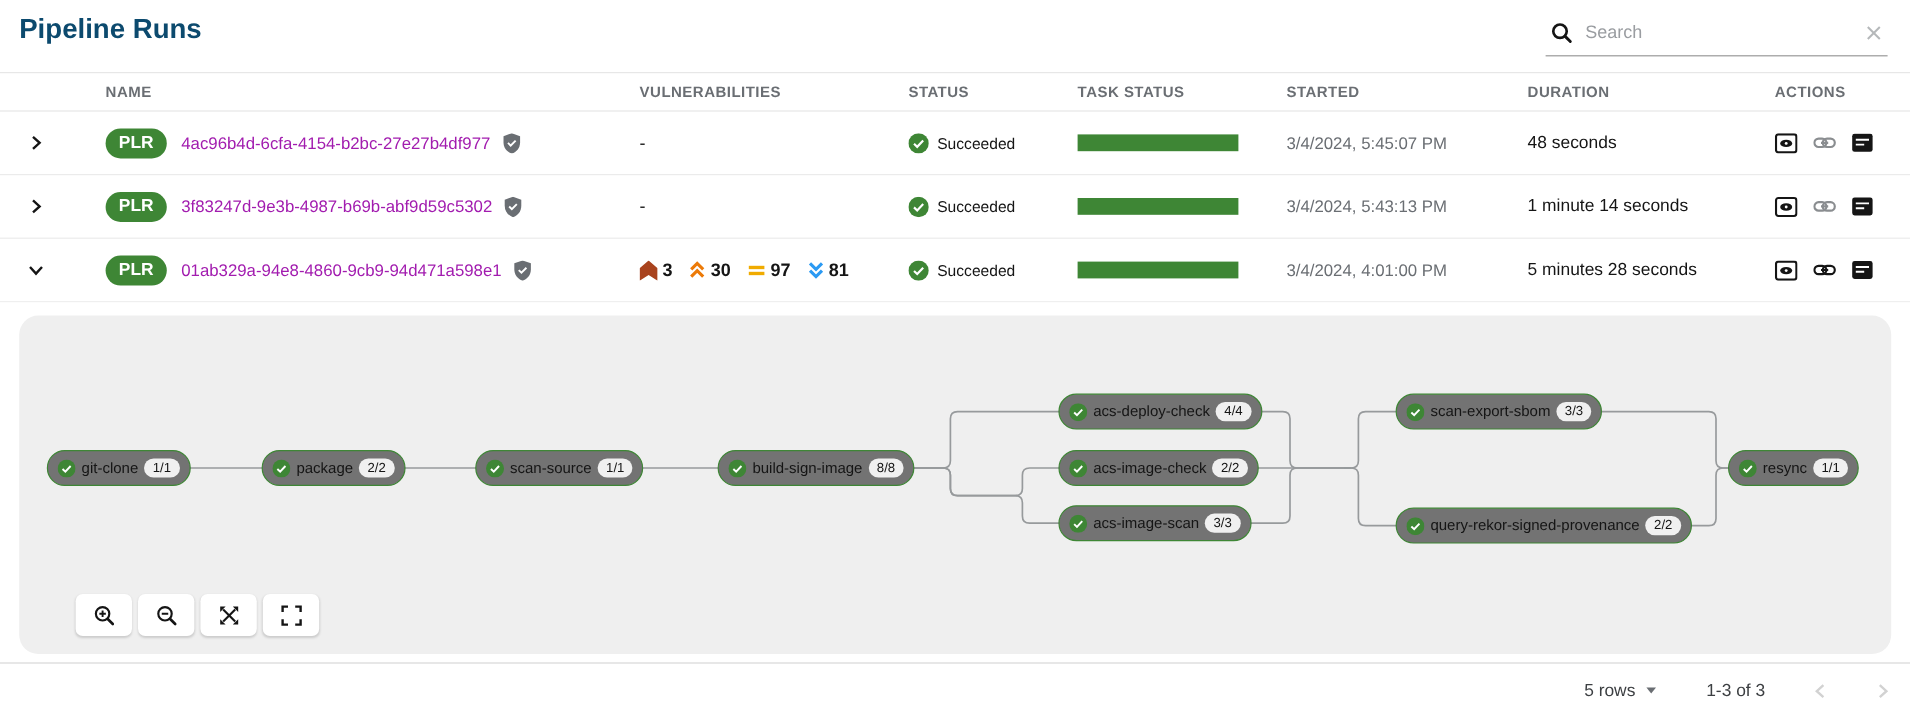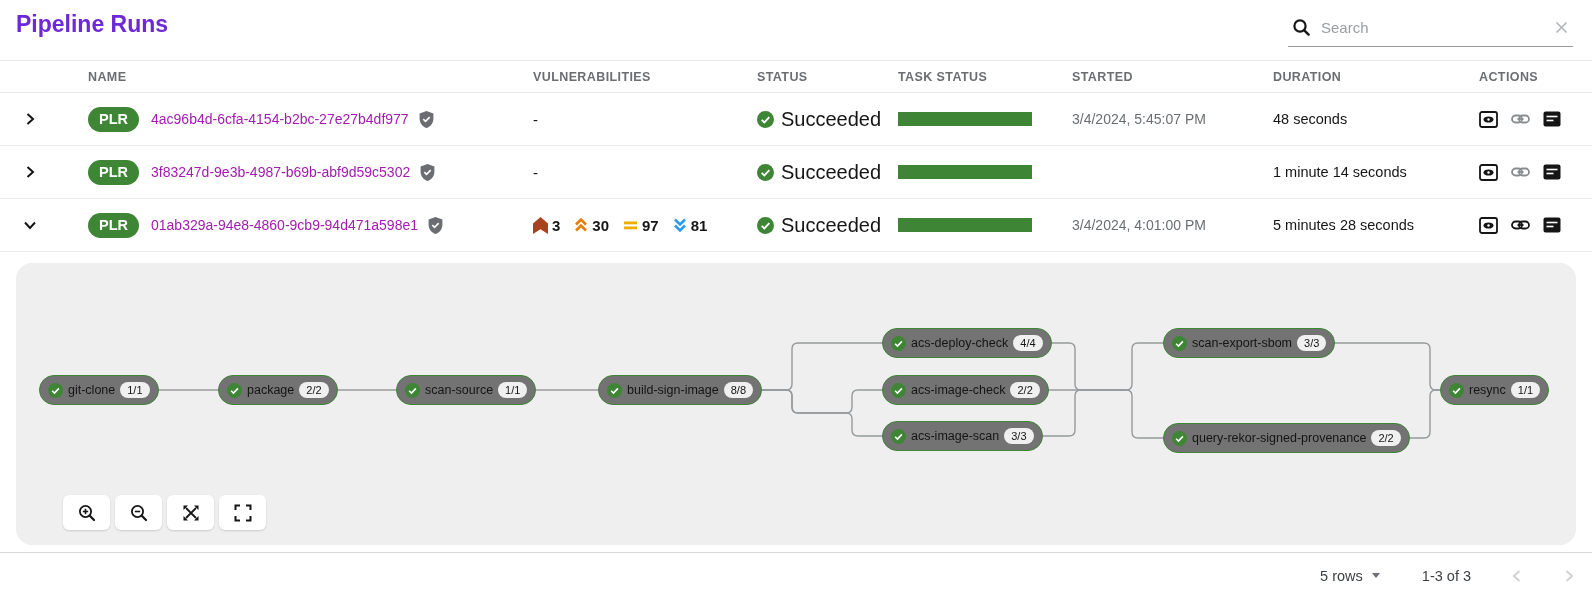--- a/index.html
+++ b/index.html
@@ -1,20 +1,20 @@
 <!DOCTYPE html>
 <html><head>
 <meta charset="utf-8">
 <style>
   * { margin:0; padding:0; box-sizing:border-box; }
   body { font-family:"Liberation Sans", sans-serif; background:#fff; }
   .page { position:relative; width:1592px; height:604px; overflow:hidden; background:#fff; }
 
   .toolbar { position:relative; height:61px; border-bottom:1px solid #e7e7e7; }
-  .title { position:absolute; left:16px; top:11px; font-size:23px; font-weight:700; color:#6d28d9; }
+  .title { position:absolute; left:16px; top:11px; font-size:23px; font-weight:700; color:#0c4a6e; }
   .search { position:absolute; left:1288px; top:8px; width:285px; height:39px; border-bottom:1px solid #9a9a9a; display:flex; align-items:center; }
   .search input { border:none; outline:none; flex:1; font-size:15px; color:#151515; margin-left:10px; font-family:"Liberation Sans",sans-serif; }
   .search input::placeholder { color:#9a9da1; }
   .search .clear { cursor:pointer; margin-right:4px; }
 
   .thead { position:relative; height:32px; border-bottom:1px solid #e7e7e7; }
   .th { position:absolute; top:0; height:100%; display:flex; align-items:center; font-size:12.5px; font-weight:700; color:#6a6e73; letter-spacing:0.4px; }
   .row { position:relative; height:53px; border-bottom:1px solid #ebebeb; }
   .cell { position:absolute; top:0; height:100%; display:flex; align-items:center; }
 
@@ -26,21 +26,21 @@
   .c-started { left:1072px; }
   .c-duration { left:1273px; }
   .c-actions { left:1479px; }
 
   .plr-badge { display:inline-flex; align-items:center; justify-content:center; background:#3E8635; color:#fff; font-weight:700; font-size:14.5px; border-radius:13px; height:25px; padding:0 11px; }
   .name-text { font-size:14px; color:#a21caf; margin-left:12px; }
   .shield { margin-left:9px; }
   .dash { font-size:15px; color:#151515; }
   .vgroup { display:flex; align-items:center; gap:4px; margin-right:14px; }
   .vnum { font-size:15px; font-weight:700; color:#151515; }
-  .status-label { font-size:20px; color:#151515; margin-left:7px; }
+  .status-label { font-size:13px; color:#151515; margin-left:7px; }
   .taskbar { width:134px; height:14px; background:#3E8635; }
   .started-text { font-size:14px; color:#6a6e73; }
   .duration-text { font-size:14.5px; color:#151515; }
   .action-btn { background:none; border:none; padding:0; margin-right:13px; cursor:pointer; display:inline-flex; }
 
   .expanded { position:relative; height:301px; border-bottom:1px solid #d8d8d8; background:#fff; }
   .graph-panel { position:absolute; left:16px; top:11px; width:1560px; height:282px; background:#efefef; border-radius:16px; }
   .edges { position:absolute; left:0; top:0; }
   .gnode { position:absolute; height:30px; background:#737373; border:1.5px solid #3E8635; border-radius:16px; display:flex; align-items:center; padding:0 8px; gap:5px; font-size:12.5px; color:#151515; white-space:nowrap; }
   .gnode svg { flex:none; }
@@ -160,20 +160,23 @@
       </span>
     <span class="cell c-status">
       <svg width="17" height="17" viewBox="0 0 16 16">
           <circle cx="8" cy="8" r="8" fill="#3E8635"></circle>
           <path d="M4.4 8.3 L6.9 10.7 L11.6 5.7" fill="none" stroke="#fff" stroke-width="1.7"></path>
         </svg>
       <span class="status-label">Succeeded</span>
     </span>
     <span class="cell c-task">
         <span class="taskbar"></span>
+      </span>
+    <span class="cell c-started">
+        <span class="started-text">3/4/2024, 5:43:13 PM</span>
       </span>
     <span class="cell c-duration">
         <span class="duration-text">1 minute 14 seconds</span>
       </span>
     <span class="cell c-actions">
       <button class="action-btn">
           <svg width="19" height="17" viewBox="0 0 19 17">
             <rect x="1" y="1" width="17" height="15" rx="2" fill="none" stroke="#151515" stroke-width="1.8"></rect>
             <ellipse cx="9.5" cy="8.5" rx="5" ry="3.1" fill="#151515"></ellipse>
             <circle cx="9.5" cy="8.5" r="1.2" fill="#fff"></circle>

